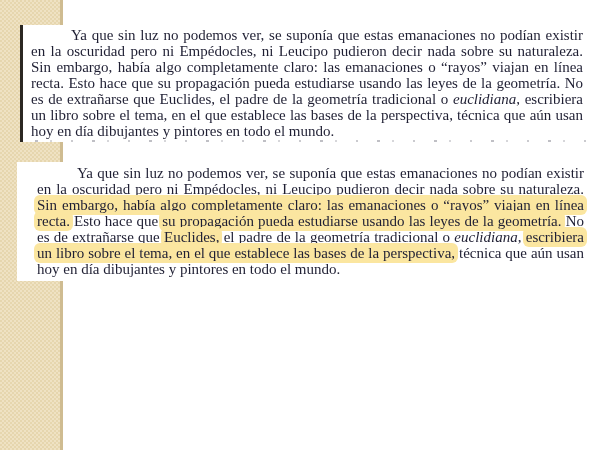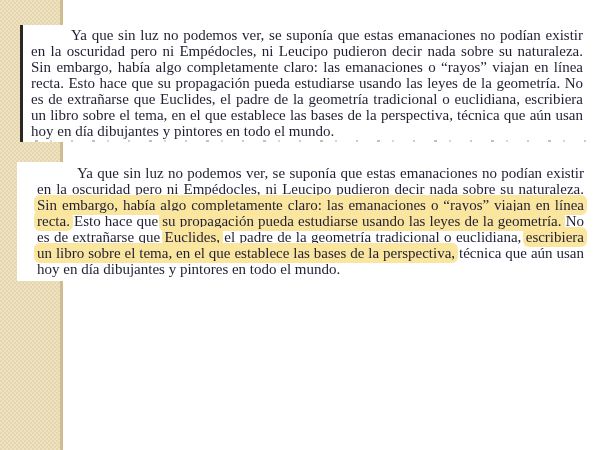--- a/index.html
+++ b/index.html
@@ -38,21 +38,21 @@
     padding: 3px 16px 0 20px;
   }
   .para {
     margin: 0;
     font-size: 15px;
     line-height: 16px;
     color: #1f1f33;
     text-align: justify;
     text-indent: 40px;
   }
-  .para .it { }
+  .para .it { font-style: italic; }
   .para .hl {
     background: #fbe6a0;
     border-radius: 6px;
     padding: 2px 3px;
     margin: -2px -3px;
     -webkit-box-decoration-break: clone;
     box-decoration-break: clone;
   }
   
   .ghost-line {

